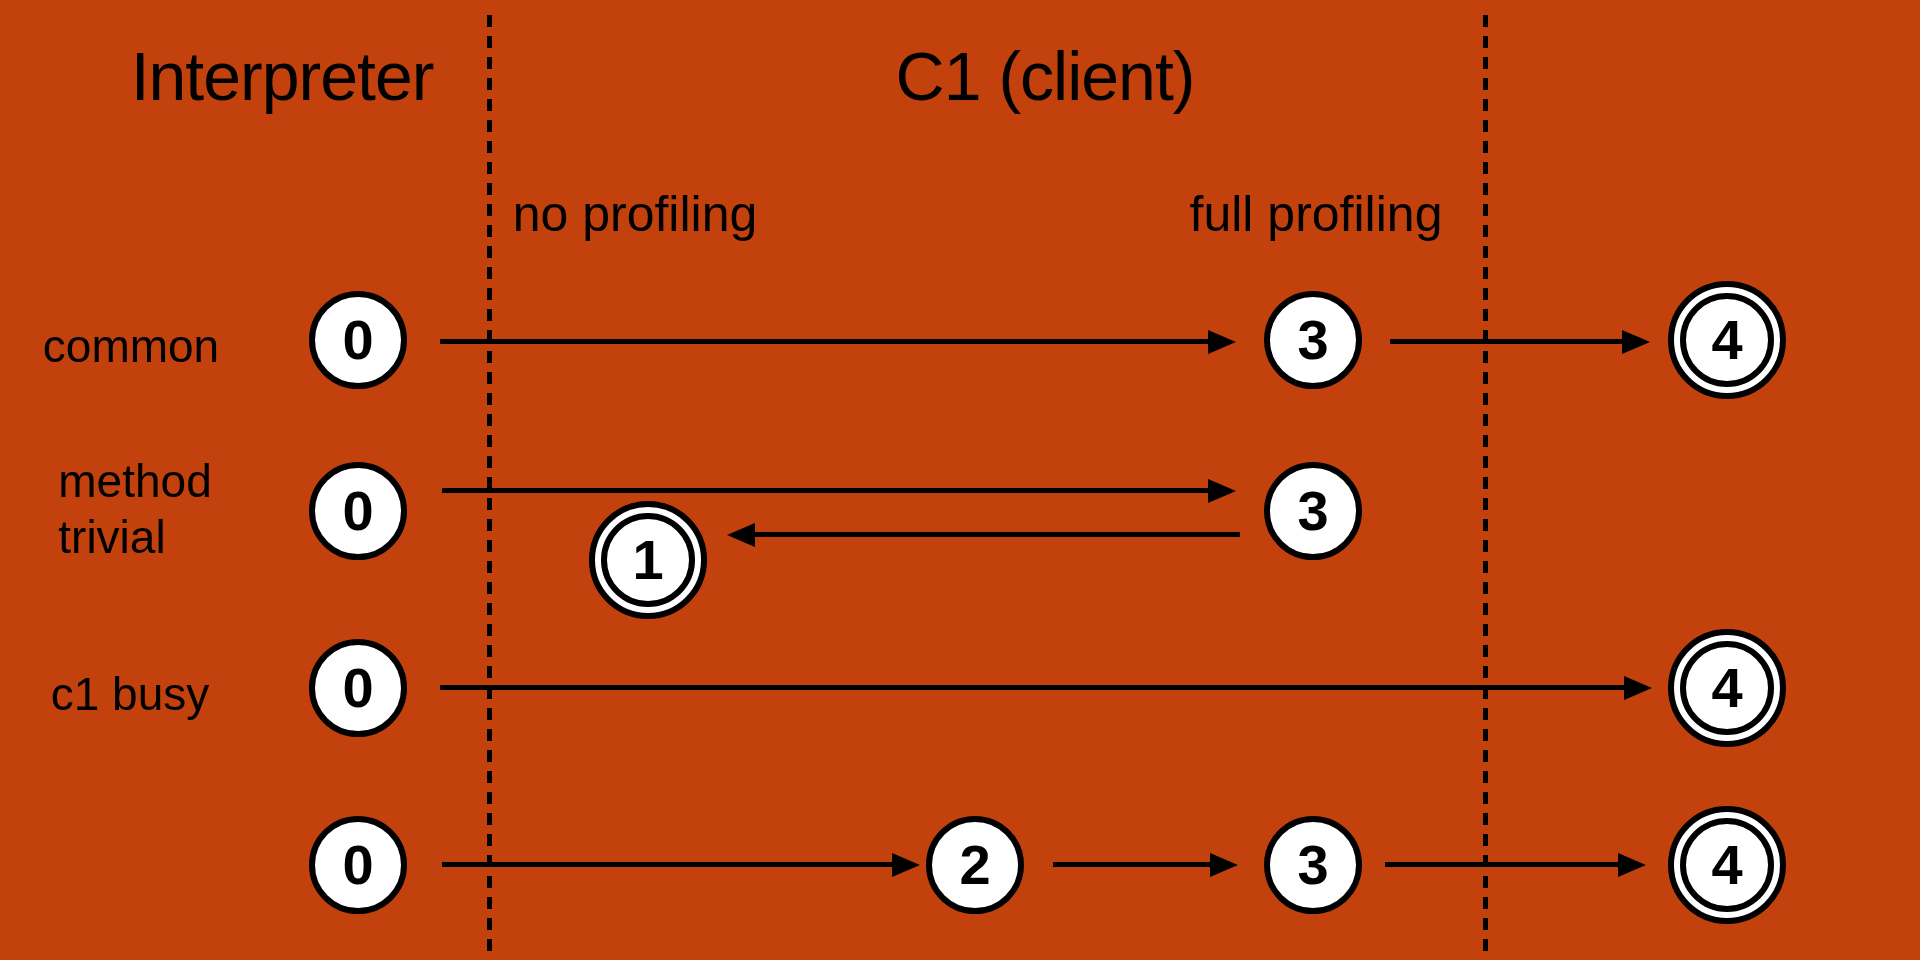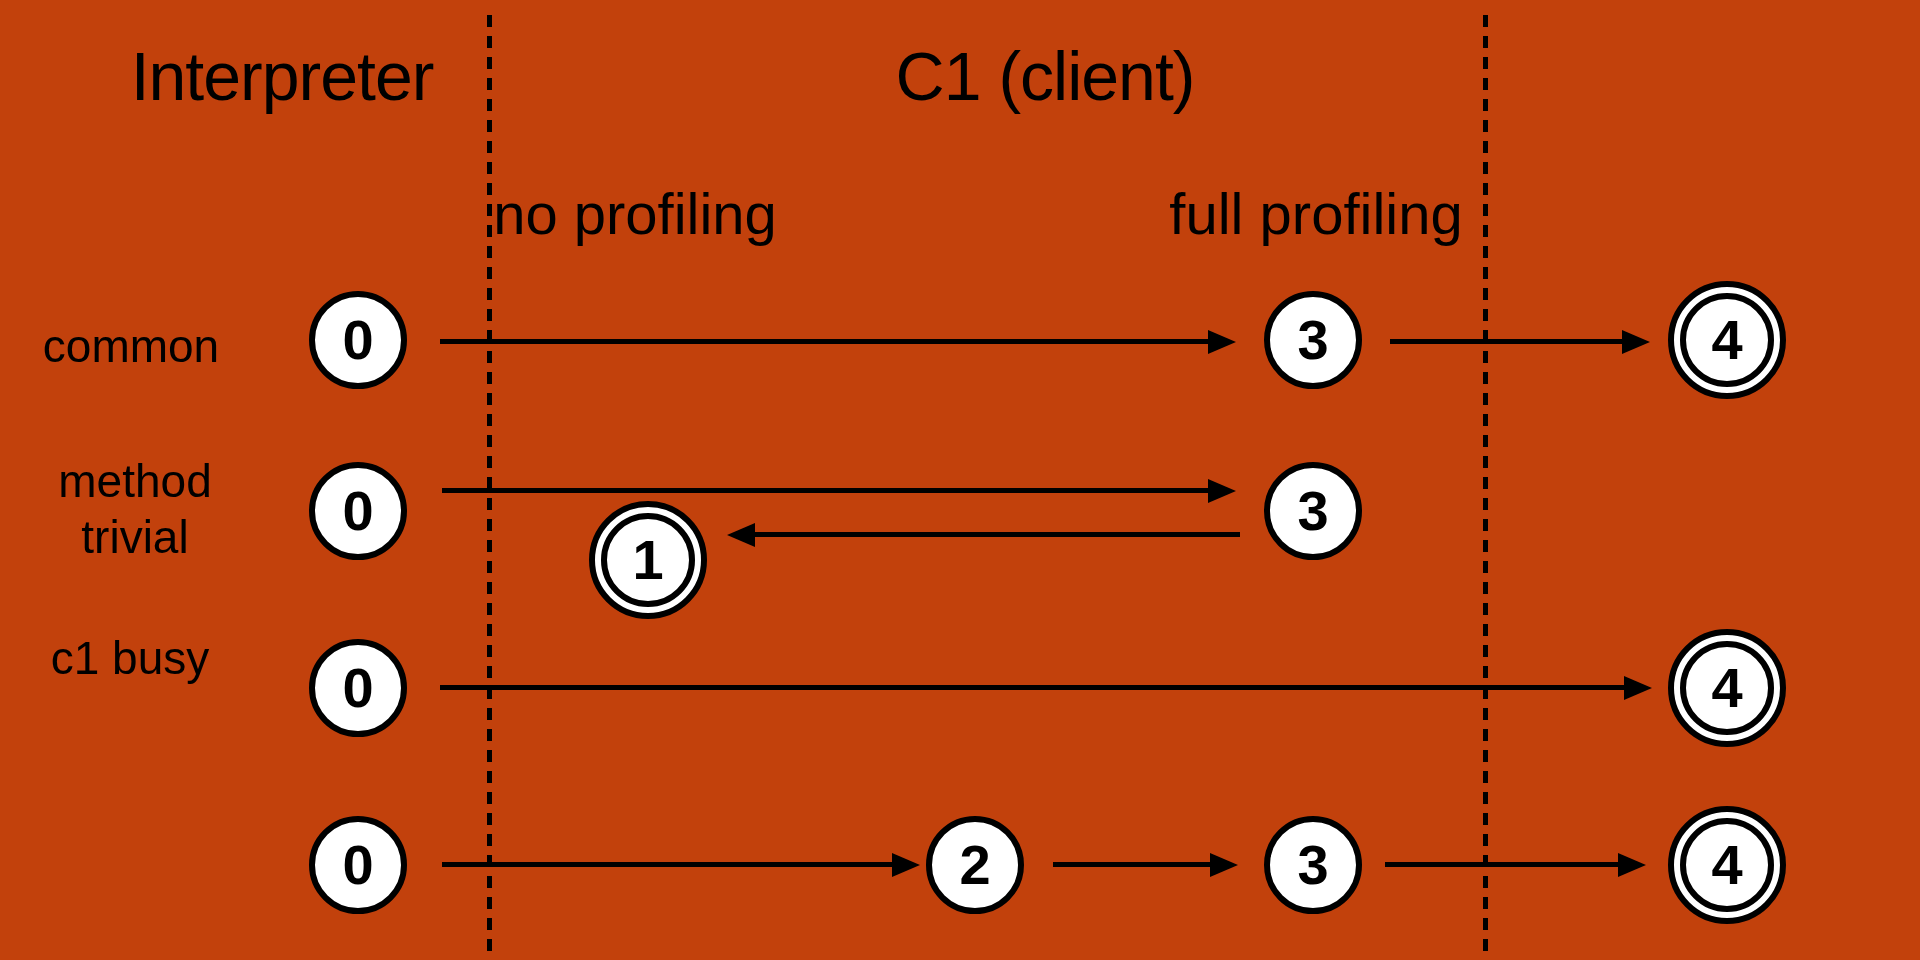--- a/index.html
+++ b/index.html
@@ -19,31 +19,31 @@
     position: absolute;
     font-size: 68px;
     line-height: 68px;
     letter-spacing: -1px;
     white-space: nowrap;
     transform: translateX(-50%);
     color: #000;
   }
   .sublabel {
     position: absolute;
-    font-size: 58px;
+    font-size: 50px;
     line-height: 46px;
     white-space: nowrap;
     transform: translateX(-50%);
     color: #000;
   }
   .rowlabel {
     position: absolute;
     font-size: 46px;
     line-height: 56px;
-    text-align: center;
+    text-align: left;
     white-space: nowrap;
     transform: translateX(-50%);
     color: #000;
   }
   .vdash {
     position: absolute;
     top: 15px; bottom: 0;
     width: 5px;
     background: repeating-linear-gradient(to bottom, #000 0px, #000 12px, transparent 12px, transparent 21px);
   }
@@ -110,21 +110,21 @@
   <div class="title" style="left:1045px; top:42px;">C1 (client)</div>
 
   <div class="sublabel" style="left:635px; top:191px;">no profiling</div>
   <div class="sublabel" style="left:1316px; top:191px;">full profiling</div>
 
   <div class="rowlabel" style="left:131px; top:318px;">common</div>
   <div class="rowlabel" style="left:135px; top:453px;">
     <div>method</div>
     <div>trivial</div>
   </div>
-  <div class="rowlabel" style="left:130px; top:630px;">c1 busy</div>
+  <div class="rowlabel" style="left:130px; top:666px;">c1 busy</div>
 
   <div class="node" style="left:309px; top:291px;">
     <span class="digit">0</span>
   </div>
   <div class="aline" style="left:440px; top:339px; width:768px;"></div>
   <div class="ahead-right" style="left:1208px; top:330px;"></div>
   <div class="node" style="left:1264px; top:291px;">
     <span class="digit">3</span>
   </div>
   <div class="aline" style="left:1390px; top:339px; width:232px;"></div>

